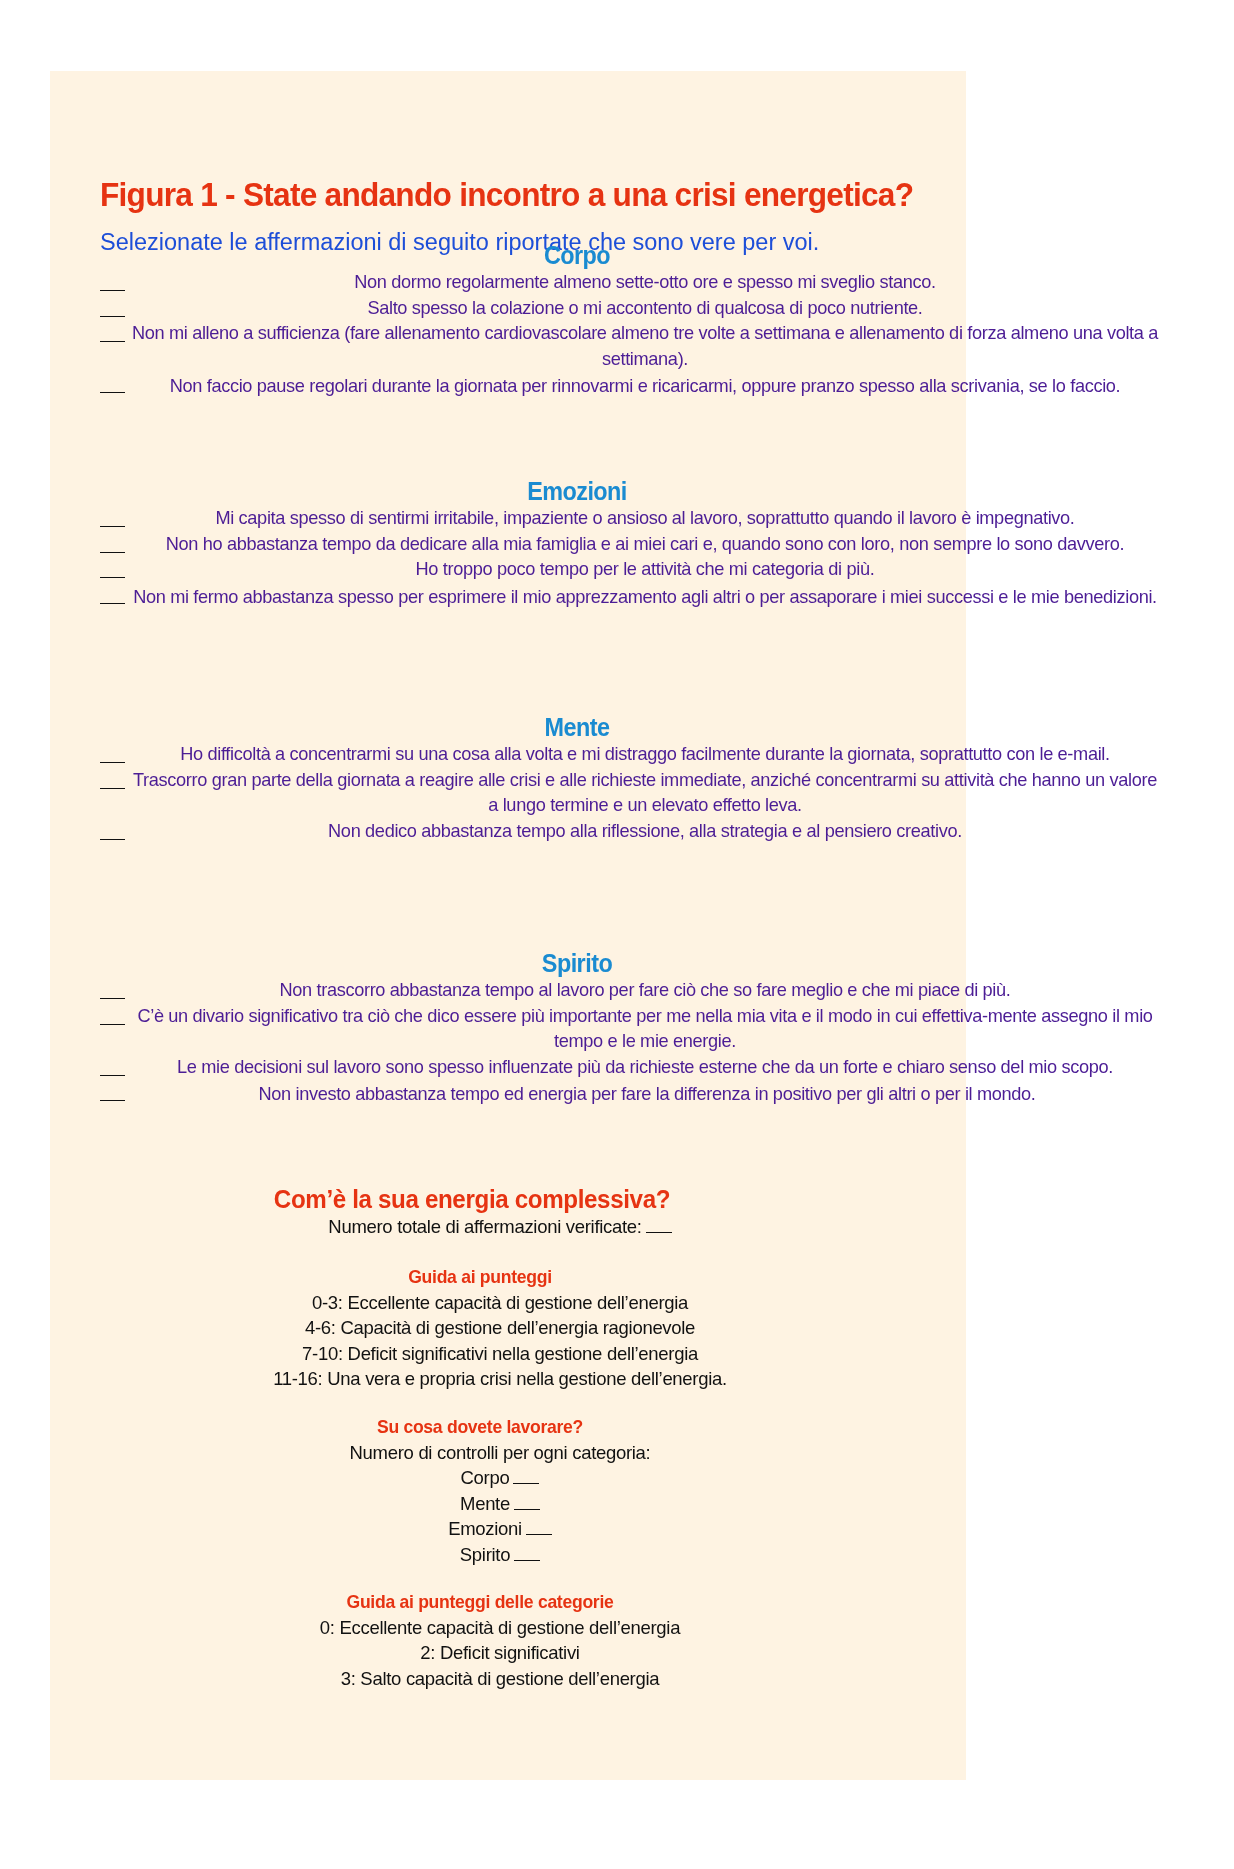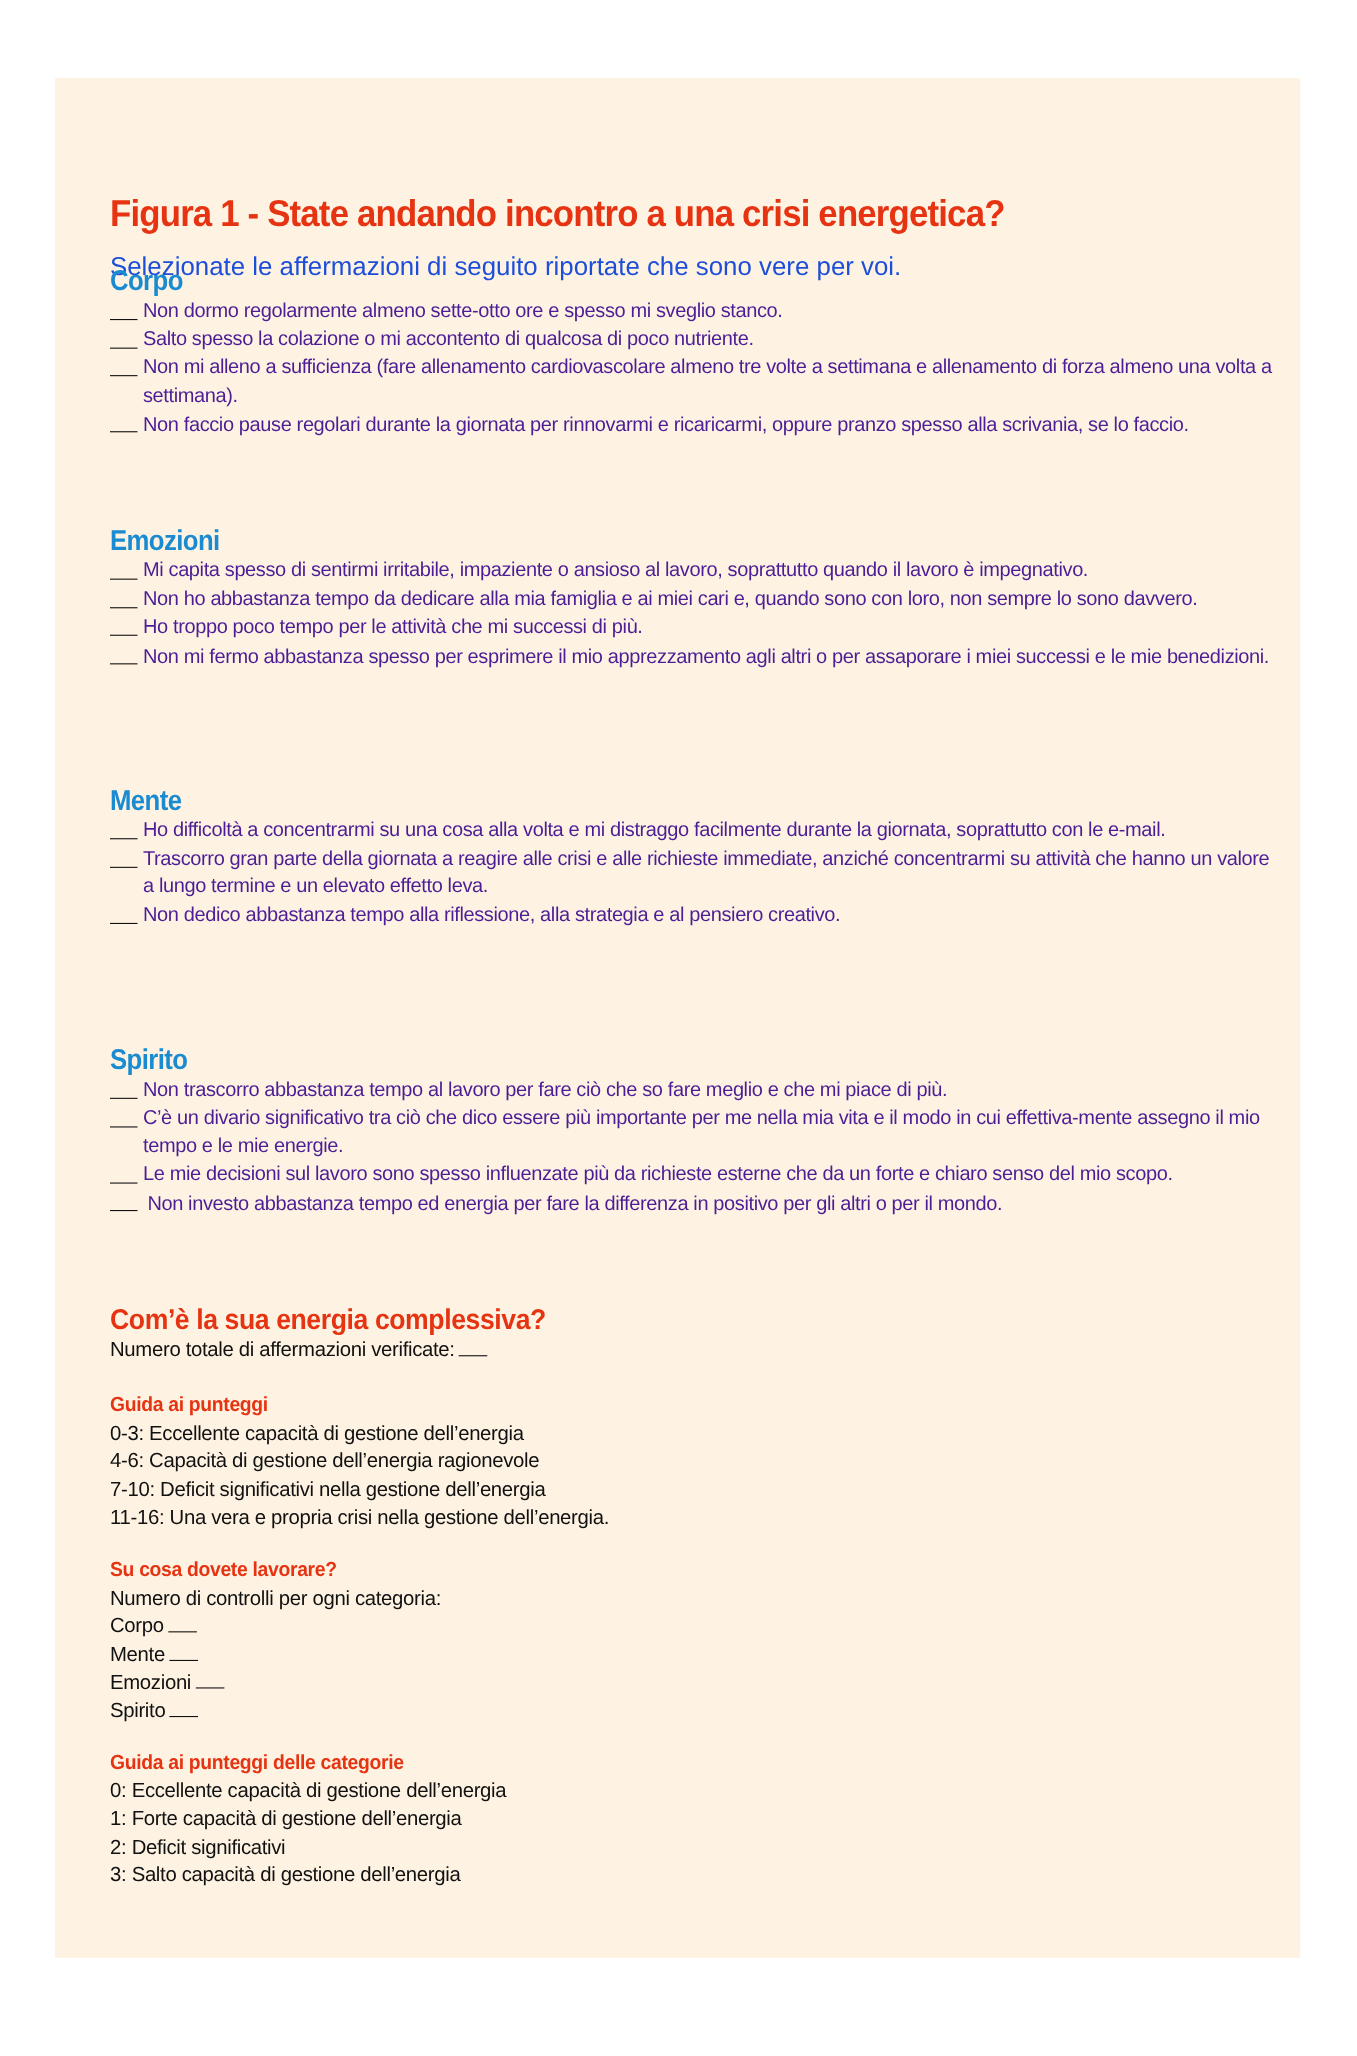--- a/index.html
+++ b/index.html
@@ -1,19 +1,19 @@
 <!DOCTYPE html>
 <html><head>
 <meta charset="utf-8">
 <style>
   html, body { margin: 0; padding: 0; background: #ffffff; }
   body { width: 1234px; height: 1869px; position: relative; overflow: hidden;
          font-family: "Liberation Sans", sans-serif; color: #111111; }
-  .panel { position: absolute; left: 50px; top: 71px; width: 1132px; height: 1709px;
-           background: #FEF3E2; }
+  .panel { position: absolute; left: 50px; top: 71px; width: 916px; height: 1709px;
+           background: #FEF3E2; text-align: center; }
   .title { position: absolute; left: 50px; top: 104px; margin: 0;
            font-size: 34px; font-weight: bold; letter-spacing: -0.8px;
            color: #E63312; white-space: nowrap; transform: scaleX(0.93); transform-origin: left top; }
   .subtitle { position: absolute; left: 50px; top: 158px; margin: 0;
               font-size: 23.5px; color: #1d4ed8; white-space: nowrap; }
   .section { position: absolute; left: 50px; width: 1060px; }
   .section h2 { margin: 0; font-size: 26px; font-weight: bold; color: #1A8BD1;
                 letter-spacing: -0.6px; line-height: 30px; transform: scaleX(0.9); transform-origin: left top; }
   .items { list-style: none; margin: 0; padding: 0; }
   .item { position: relative; padding-left: 30px; font-size: 18.2px; line-height: 25.5px;
@@ -42,21 +42,21 @@
       <li class="item"><span class="blank"></span><span>Non mi alleno a sufficienza (fare allenamento cardiovascolare almeno tre volte a settimana e allenamento di forza almeno una volta a settimana).</span></li>
       <li class="item" style="line-height:28px;"><span class="blank"></span><span>Non faccio pause regolari durante la giornata per rinnovarmi e ricaricarmi, oppure pranzo spesso alla scrivania, se lo faccio.</span></li>
     </ul>
   </div>
 
   <div class="section" style="top:405px;">
     <h2>Emozioni</h2>
     <ul class="items">
       <li class="item"><span class="blank"></span><span>Mi capita spesso di sentirmi irritabile, impaziente o ansioso al lavoro, soprattutto quando il lavoro è impegnativo.</span></li>
       <li class="item"><span class="blank"></span><span>Non ho abbastanza tempo da dedicare alla mia famiglia e ai miei cari e, quando sono con loro, non sempre lo sono davvero.</span></li>
-      <li class="item"><span class="blank"></span><span>Ho troppo poco tempo per le attività che mi successi di più.</span></li>
+      <li class="item"><span class="blank"></span><span>Ho troppo poco tempo per le attività che mi categoria di più.</span></li>
       <li class="item" style="line-height:28px;"><span class="blank"></span><span>Non mi fermo abbastanza spesso per esprimere il mio apprezzamento agli altri o per assaporare i miei successi e le mie benedizioni.</span></li>
     </ul>
   </div>
 
   <div class="section" style="top:641px;">
     <h2>Mente</h2>
     <ul class="items">
       <li class="item"><span class="blank"></span><span>Ho difficoltà a concentrarmi su una cosa alla volta e mi distraggo facilmente durante la giornata, soprattutto con le e-mail.</span></li>
       <li class="item"><span class="blank"></span><span>Trascorro gran parte della giornata a reagire alle crisi e alle richieste immediate, anziché concentrarmi su attività che hanno un valore a lungo termine e un elevato effetto leva.</span></li>
       <li class="item"><span class="blank"></span><span>Non dedico abbastanza tempo alla riflessione, alla strategia e al pensiero creativo.</span></li>
@@ -91,17 +91,16 @@
     <p class="line">Numero di controlli per ogni categoria:</p>
     <p class="line"><span>Corpo</span><span class="fill"></span></p>
     <p class="line"><span>Mente</span><span class="fill"></span></p>
     <p class="line"><span>Emozioni</span><span class="fill"></span></p>
     <p class="line"><span>Spirito</span><span class="fill"></span></p>
   </div>
 
   <div class="block" style="top:1518px;">
     <p class="subhead">Guida ai punteggi delle categorie</p>
     <p class="line">0: Eccellente capacità di gestione dell’energia</p>
-    <p class="line">1: Forte capacità di gestione dell’energia</p>
     <p class="line">2: Deficit significativi</p>
     <p class="line">3: Salto capacità di gestione dell’energia</p>
   </div>
 </div>
 
 </body></html>

